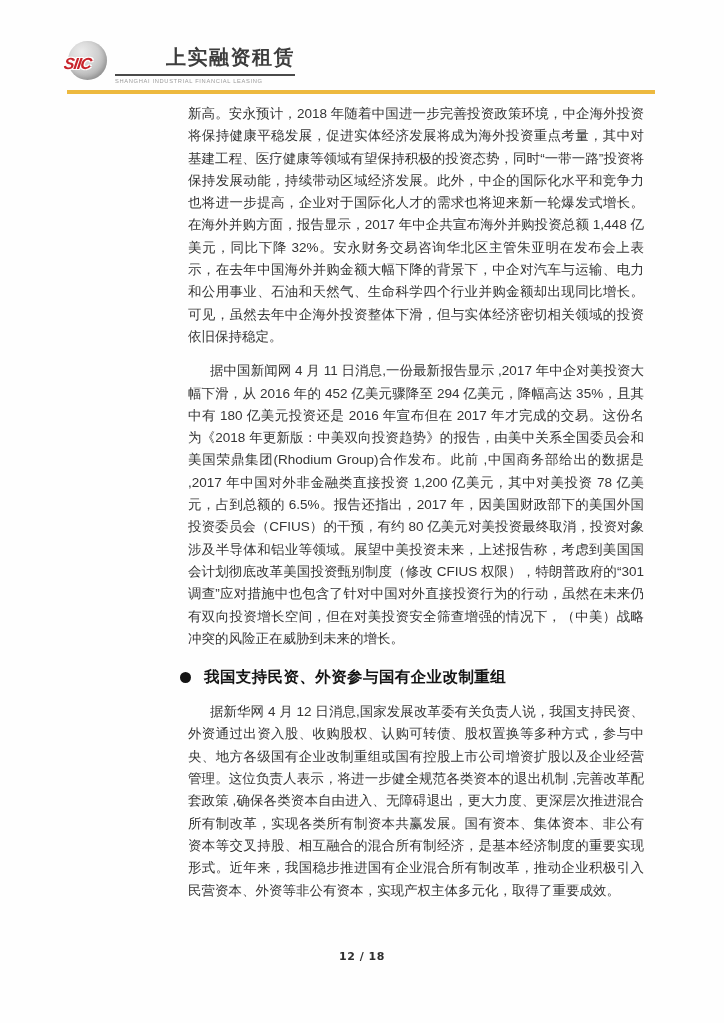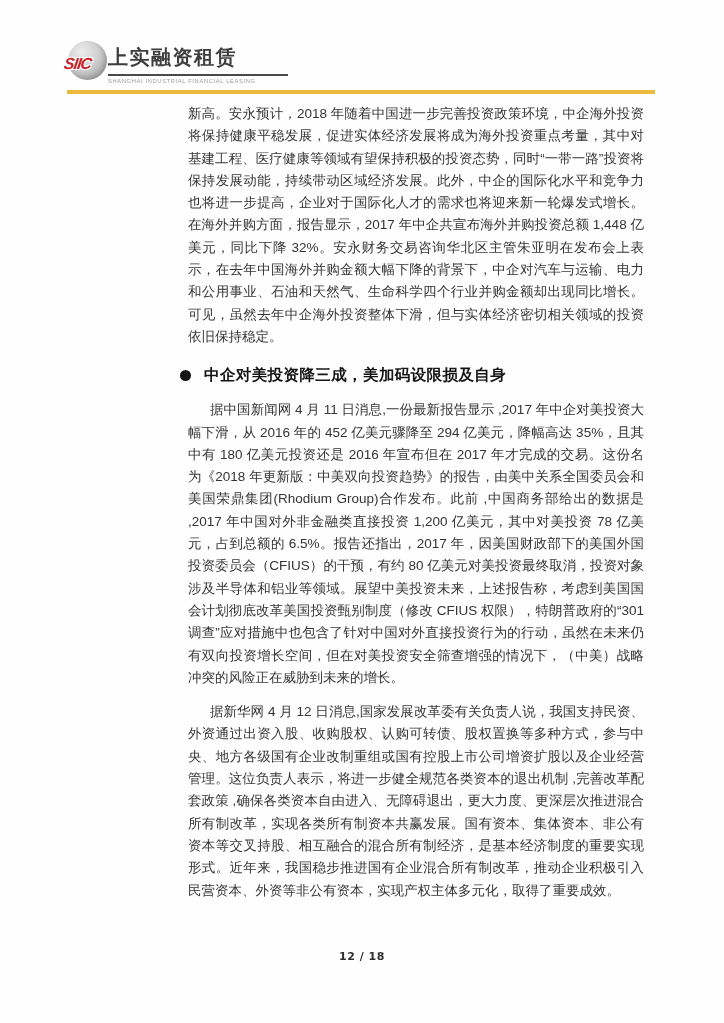--- a/index.html
+++ b/index.html
@@ -20,21 +20,21 @@
     background:radial-gradient(circle at 35% 28%, #ececec 0%, #cfcfcf 45%, #a8a8a8 80%, #989898 100%);
     box-shadow:inset -2px -2px 4px rgba(0,0,0,.15);
   }
   .siic{
     position:absolute;left:-4px;bottom:7px;
     color:#c8242b;font-weight:bold;font-style:italic;
     font-size:16px;letter-spacing:-1px;
     transform:skewX(-8deg);
     text-shadow:1px 1px 0 #fff,-1px -1px 0 #fff,1px -1px 0 #fff,-1px 1px 0 #fff;
   }
-  .logo-text{margin-left:1px;padding-top:3px;}
+  .logo-text{margin-left:8px;padding-top:3px;text-align:right;}
   .logo-cn{
     font-size:20px;color:#3d3d3d;font-weight:600;letter-spacing:1.5px;
     border-bottom:2px solid #4a4a4a;padding-bottom:3px;white-space:nowrap;
   }
   .logo-en{
     font-size:7px;color:#9a9a9a;letter-spacing:.8px;margin-top:2px;
     white-space:nowrap;transform:scale(.82);transform-origin:left top;
   }
   .rule{
     position:absolute;left:67px;top:90px;width:588px;height:4px;
@@ -80,27 +80,27 @@
         <div class="logo-en">SHANGHAI INDUSTRIAL FINANCIAL LEASING</div>
       </div>
     </div>
     <div class="rule"></div>
   </div>
 
   <div class="doc">
 
     <p class="para">新高。安永预计，2018 年随着中国进一步完善投资政策环境，中企海外投资将保持健康平稳发展，促进实体经济发展将成为海外投资重点考量，其中对基建工程、医疗健康等领域有望保持积极的投资态势，同时“一带一路”投资将保持发展动能，持续带动区域经济发展。此外，中企的国际化水平和竞争力也将进一步提高，企业对于国际化人才的需求也将迎来新一轮爆发式增长。在海外并购方面，报告显示，2017 年中企共宣布海外并购投资总额 1,448 亿美元，同比下降 32%。安永财务交易咨询华北区主管朱亚明在发布会上表示，在去年中国海外并购金额大幅下降的背景下，中企对汽车与运输、电力和公用事业、石油和天然气、生命科学四个行业并购金额却出现同比增长。可见，虽然去年中企海外投资整体下滑，但与实体经济密切相关领域的投资依旧保持稳定。</p>
 
-    <div class="heading">
-      <span class="bullet"></span>
-      <span class="heading-text">中企对美投资降三成，美加码设限损及自身</span>
-    </div>
 
     <p class="para indent">据中国新闻网 4 月 11 日消息,一份最新报告显示 ,2017 年中企对美投资大幅下滑，从 2016 年的 452 亿美元骤降至 294 亿美元，降幅高达 35%，且其中有 180 亿美元投资还是 2016 年宣布但在 2017 年才完成的交易。这份名为《2018 年更新版：中美双向投资趋势》的报告，由美中关系全国委员会和美国荣鼎集团(Rhodium Group)合作发布。此前 ,中国商务部给出的数据是 ,2017 年中国对外非金融类直接投资 1,200 亿美元，其中对美投资 78 亿美元，占到总额的 6.5%。报告还指出，2017 年，因美国财政部下的美国外国投资委员会（CFIUS）的干预，有约 80 亿美元对美投资最终取消，投资对象涉及半导体和铝业等领域。展望中美投资未来，上述报告称，考虑到美国国会计划彻底改革美国投资甄别制度（修改 CFIUS 权限），特朗普政府的“301 调查”应对措施中也包含了针对中国对外直接投资行为的行动，虽然在未来仍有双向投资增长空间，但在对美投资安全筛查增强的情况下，（中美）战略冲突的风险正在威胁到未来的增长。</p>
 
+    <div class="heading">
+      <span class="bullet"></span>
+      <span class="heading-text">我国支持民资、外资参与国有企业改制重组</span>
+    </div>
 
     <p class="para indent">据新华网 4 月 12 日消息,国家发展改革委有关负责人说，我国支持民资、外资通过出资入股、收购股权、认购可转债、股权置换等多种方式，参与中央、地方各级国有企业改制重组或国有控股上市公司增资扩股以及企业经营管理。这位负责人表示，将进一步健全规范各类资本的退出机制 ,完善改革配套政策 ,确保各类资本自由进入、无障碍退出，更大力度、更深层次推进混合所有制改革，实现各类所有制资本共赢发展。国有资本、集体资本、非公有资本等交叉持股、相互融合的混合所有制经济，是基本经济制度的重要实现形式。近年来，我国稳步推进国有企业混合所有制改革，推动企业积极引入民营资本、外资等非公有资本，实现产权主体多元化，取得了重要成效。</p>
 
   </div>
 
   <div class="footer">
     <span class="page-num">12 / 18</span>
   </div>
 
 </div>

